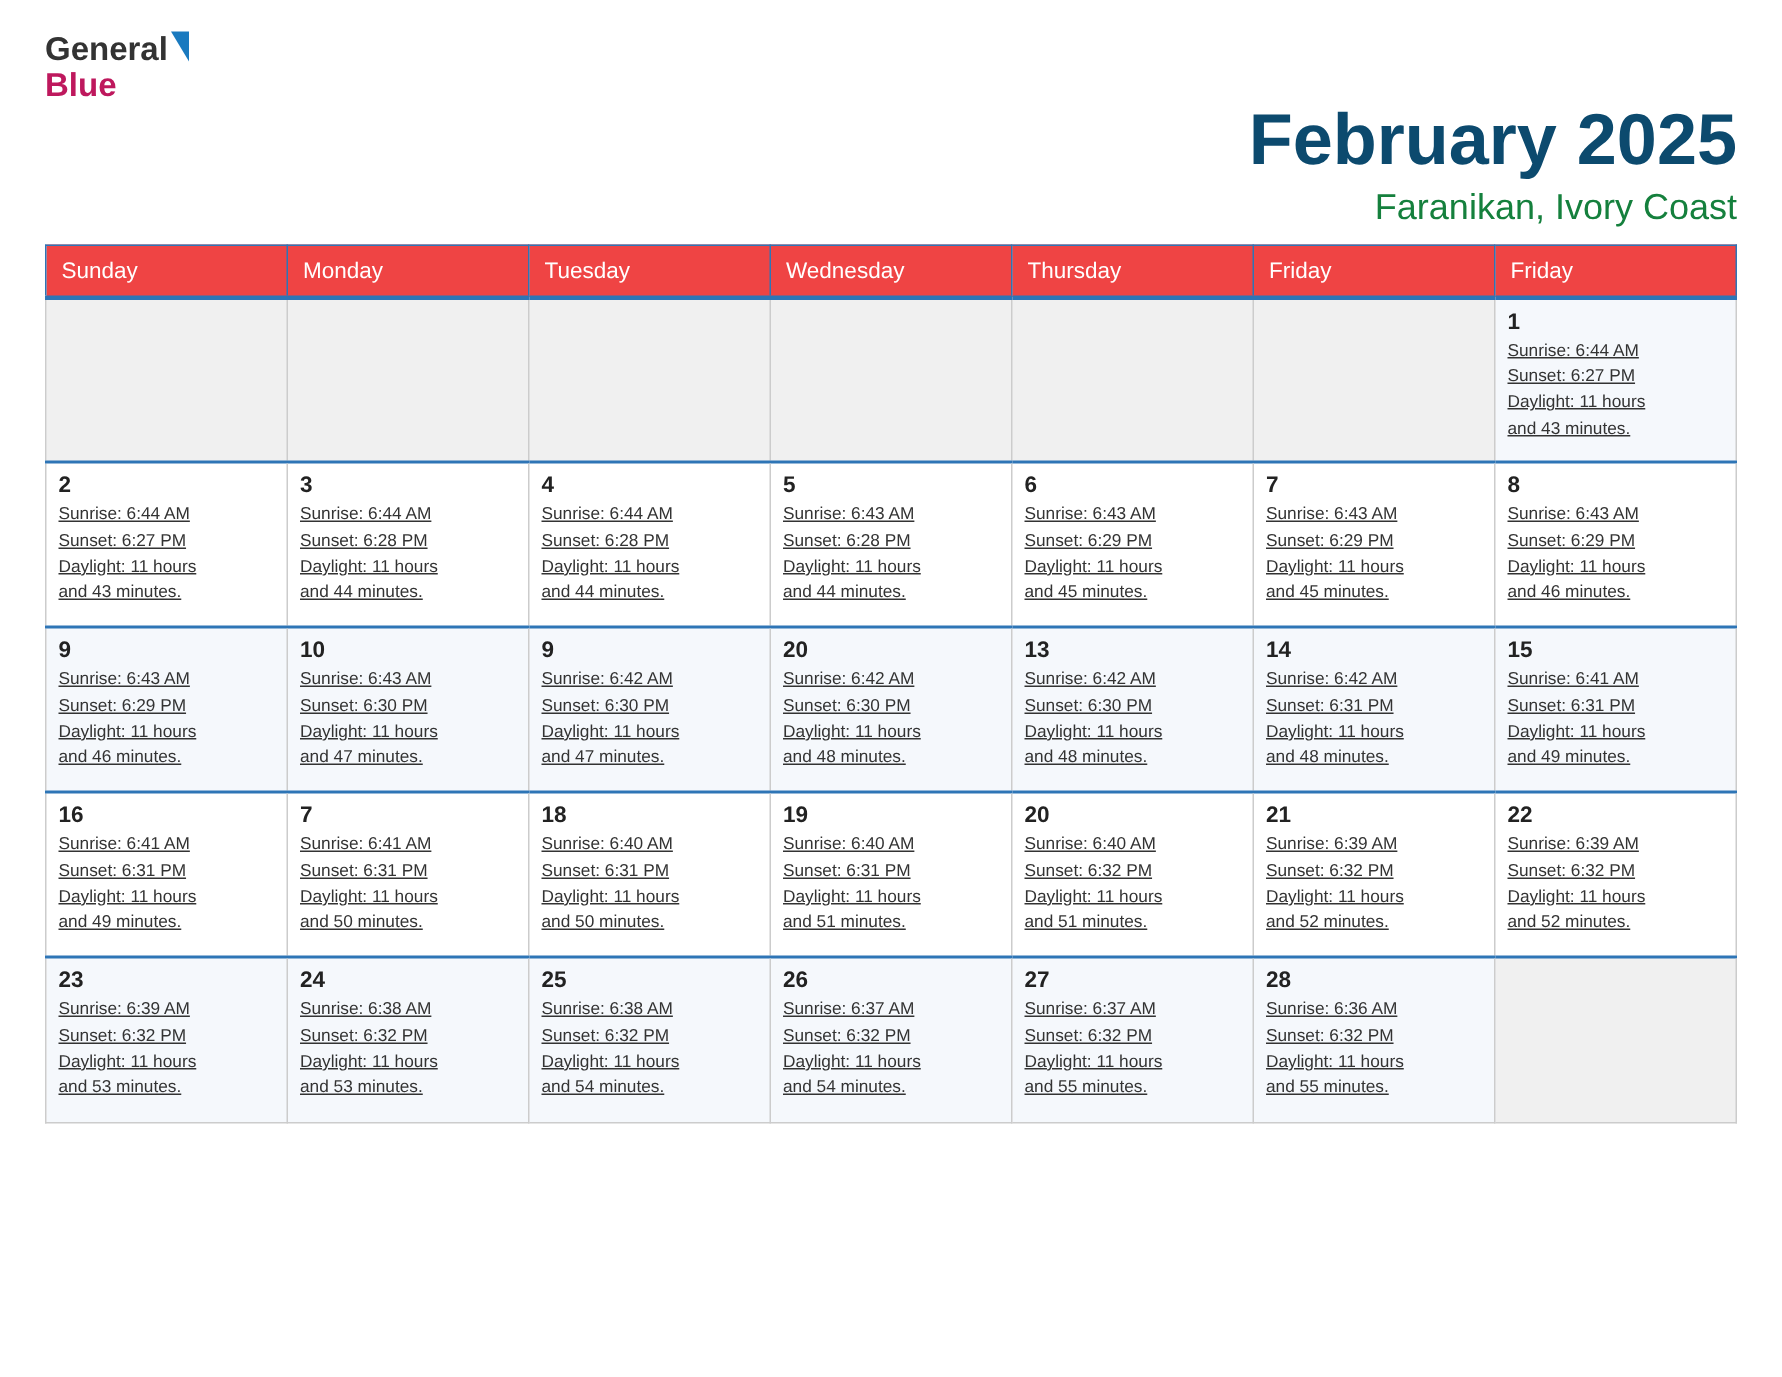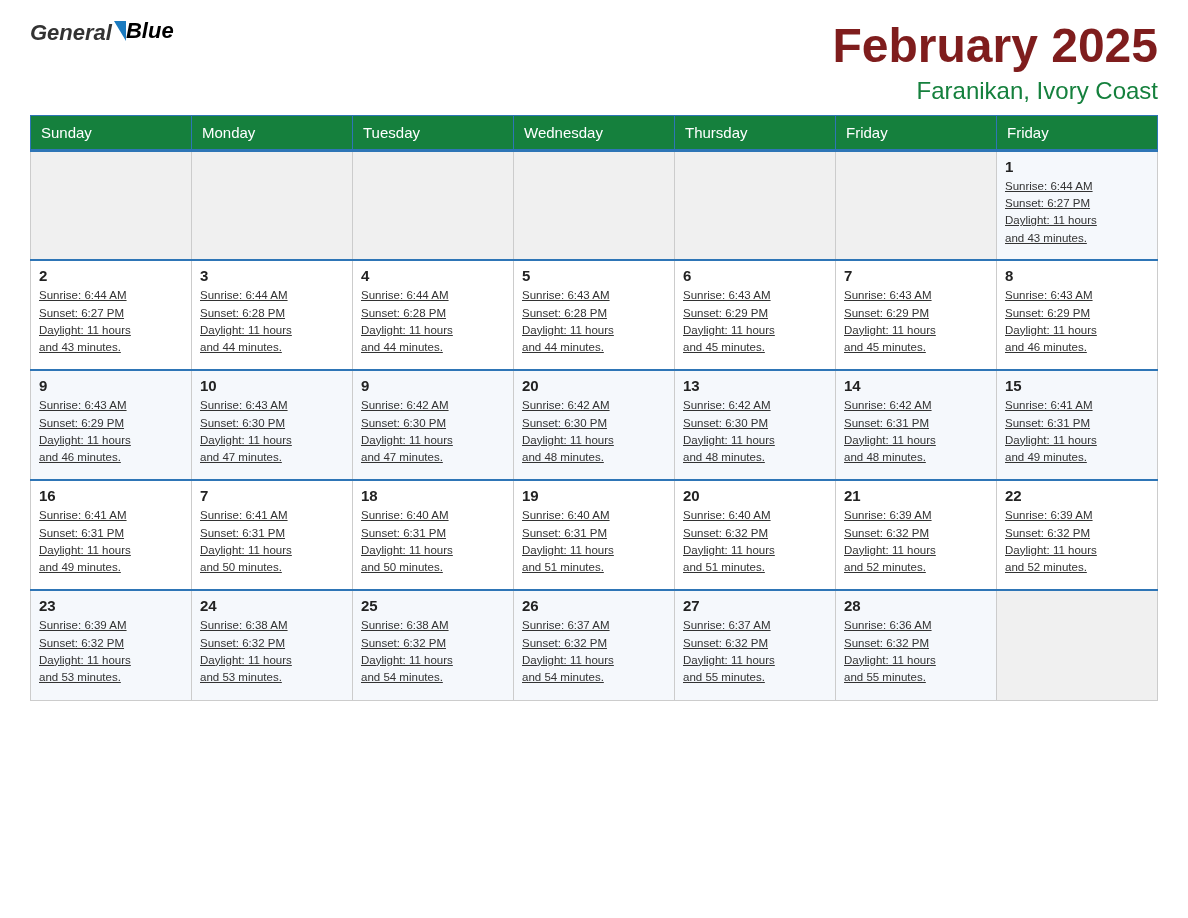--- a/index.html
+++ b/index.html
@@ -11,23 +11,22 @@
       min-height: 918px;
     }
     .header {
       display: flex;
       justify-content: space-between;
       align-items: flex-start;
       margin-bottom: 10px;
     }
     .logo {
       display: flex;
-      flex-direction: row;
+      flex-direction: column;
       align-items: flex-start;
-      font-style: italic;
     }
     .logo-top {
       display: flex;
       align-items: center;
     }
     .logo-general {
       font-size: 22px;
       font-weight: bold;
       color: #333;
     }
@@ -36,44 +35,45 @@
       height: 0;
       border-left: 12px solid transparent;
       border-right: 0px solid transparent;
       border-top: 20px solid #1a7abf;
       margin-left: 2px;
       margin-top: -4px;
     }
     .logo-blue {
       font-size: 22px;
       font-weight: bold;
-      color: #000000;
+      color: #be185d;
       margin-top: -2px;
     }
     .title-section {
       text-align: right;
     }
     .month-title {
       font-size: 48px;
       font-weight: bold;
-      color: #7f1d1d;
+      color: #0c4a6e;
       line-height: 1.1;
+      margin-top: 48px;
     }
     .location {
       font-size: 24px;
       color: #15803d;
       margin-top: 4px;
     }
     .calendar {
       width: 100%;
       border-collapse: collapse;
       margin-top: 10px;
     }
     .calendar th {
-      background-color: #15803d;
+      background-color: #ef4444;
       color: #fff;
       font-size: 15px;
       font-weight: normal;
       padding: 8px 10px;
       text-align: left;
       border: 1px solid #2e75b6;
     }
     .calendar td {
       border: 1px solid #ccc;
       vertical-align: top;

